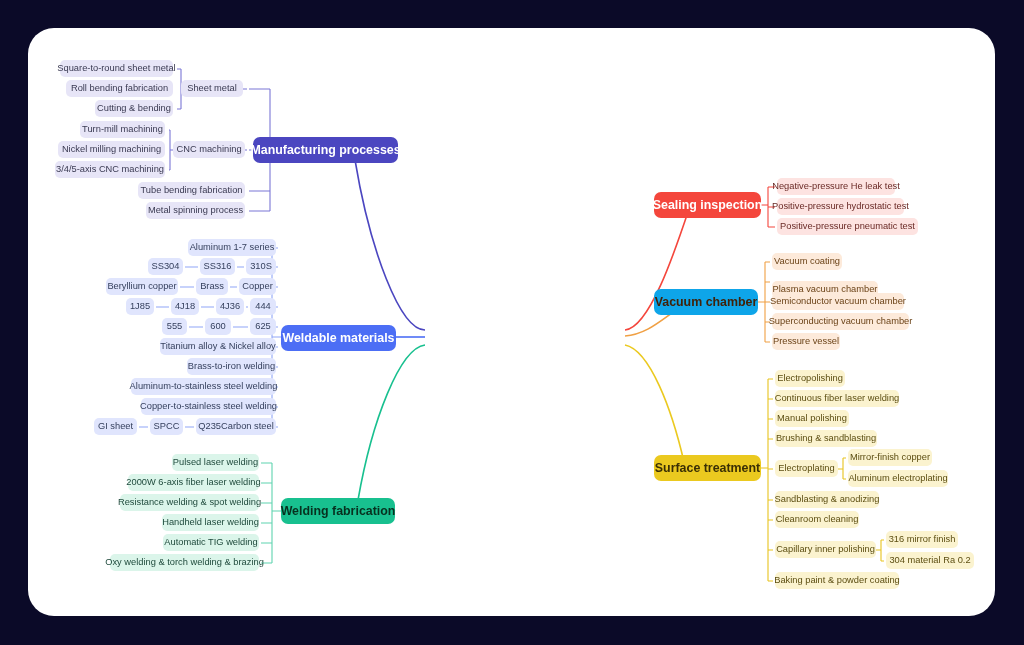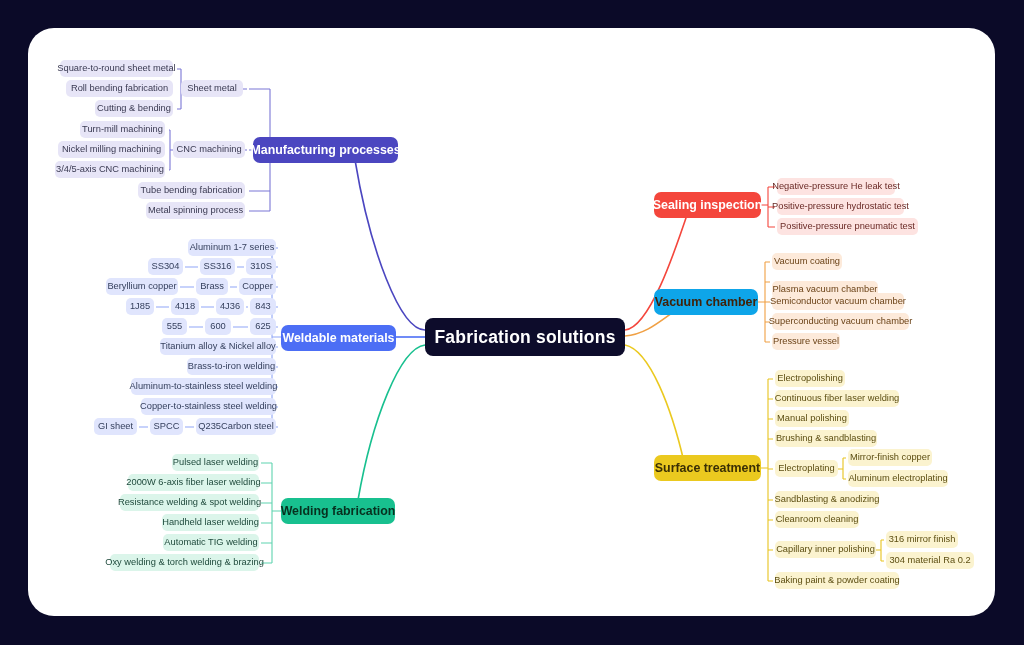--- a/index.html
+++ b/index.html
@@ -79,21 +79,20 @@
 
     <path d="M761,205 L768,205 M768,187 L768,227 M768,187 L775,187 M768,207 L775,207 M768,227 L775,227" stroke="#f4463c" stroke-width="1.1" fill="none"></path>
 
     <path d="M758,302 L765,302 M765,262 L765,342 M765,262 L770,262 M765,282 L770,282 M765,302 L770,302 M765,322 L770,322 M765,342 L770,342" stroke="#f0a044" stroke-width="1.1" fill="none"></path>
 
     <path d="M761,468 L768,468 M768,379 L768,581 M768,379 L773,379 M768,399 L773,399 M768,419 L773,419 M768,439 L773,439 M768,469 L773,469 M768,500 L773,500 M768,520 L773,520 M768,550 L773,550 M768,581 L773,581" stroke="#e8c41f" stroke-width="1.1" fill="none"></path>
     <path d="M838,469 L843,469 M843,458 L843,479 M843,458 L846,458 M843,479 L846,479" stroke="#e8c41f" stroke-width="1.1" fill="none"></path>
     <path d="M876,550 L881,550 M881,540 L881,561 M881,540 L884,540 M881,561 L884,561" stroke="#e8c41f" stroke-width="1.1" fill="none"></path>
   </svg>
 
-  <div class="node root" style="left:425px;top:318px;width:200px;">Fabrication solutions</div>
 
   <div class="node branch b-purple" style="left:253px;top:137px;width:145px;">Manufacturing processes</div>
   <div class="node branch b-blue" style="left:281px;top:325px;width:115px;">Weldable materials</div>
   <div class="node branch b-green" style="left:281px;top:498px;width:114px;">Welding fabrication</div>
   <div class="node branch b-red" style="left:654px;top:192px;width:107px;">Sealing inspection</div>
   <div class="node branch b-orange" style="left:654px;top:289px;width:104px;">Vacuum chamber</div>
   <div class="node branch b-yellow" style="left:654px;top:455px;width:107px;">Surface treatment</div>
 
   <div class="node leaf l-purple" style="left:181px;top:80px;width:62px;">Sheet metal</div>
   <div class="node leaf l-purple" style="left:60px;top:60px;width:113px;">Square-to-round sheet metal</div>
@@ -109,21 +108,21 @@
   <div class="node leaf l-blue" style="left:188px;top:239px;width:88px;">Aluminum 1-7 series</div>
   <div class="node leaf l-blue" style="left:148px;top:258px;width:35px;">SS304</div>
   <div class="node leaf l-blue" style="left:200px;top:258px;width:35px;">SS316</div>
   <div class="node leaf l-blue" style="left:246px;top:258px;width:30px;">310S</div>
   <div class="node leaf l-blue" style="left:106px;top:278px;width:72px;">Beryllium copper</div>
   <div class="node leaf l-blue" style="left:196px;top:278px;width:32px;">Brass</div>
   <div class="node leaf l-blue" style="left:239px;top:278px;width:37px;">Copper</div>
   <div class="node leaf l-blue" style="left:126px;top:298px;width:28px;">1J85</div>
   <div class="node leaf l-blue" style="left:171px;top:298px;width:28px;text-align:right;">4J18</div>
   <div class="node leaf l-blue" style="left:216px;top:298px;width:28px;">4J36</div>
-  <div class="node leaf l-blue" style="left:250px;top:298px;width:26px;">843</div>
+  <div class="node leaf l-blue" style="left:250px;top:298px;width:26px;">444</div>
   <div class="node leaf l-blue" style="left:162px;top:318px;width:25px;">555</div>
   <div class="node leaf l-blue" style="left:205px;top:318px;width:26px;">600</div>
   <div class="node leaf l-blue" style="left:250px;top:318px;width:26px;">625</div>
   <div class="node leaf l-blue" style="left:160px;top:338px;width:116px;">Titanium alloy &amp; Nickel alloy</div>
   <div class="node leaf l-blue" style="left:187px;top:358px;width:89px;">Brass-to-iron welding</div>
   <div class="node leaf l-blue" style="left:131px;top:378px;width:145px;">Aluminum-to-stainless steel welding</div>
   <div class="node leaf l-blue" style="left:141px;top:398px;width:135px;">Copper-to-stainless steel welding</div>
   <div class="node leaf l-blue" style="left:94px;top:418px;width:43px;">GI sheet</div>
   <div class="node leaf l-blue" style="left:150px;top:418px;width:33px;">SPCC</div>
   <div class="node leaf l-blue" style="left:196px;top:418px;width:80px;">Q235Carbon steel</div>

